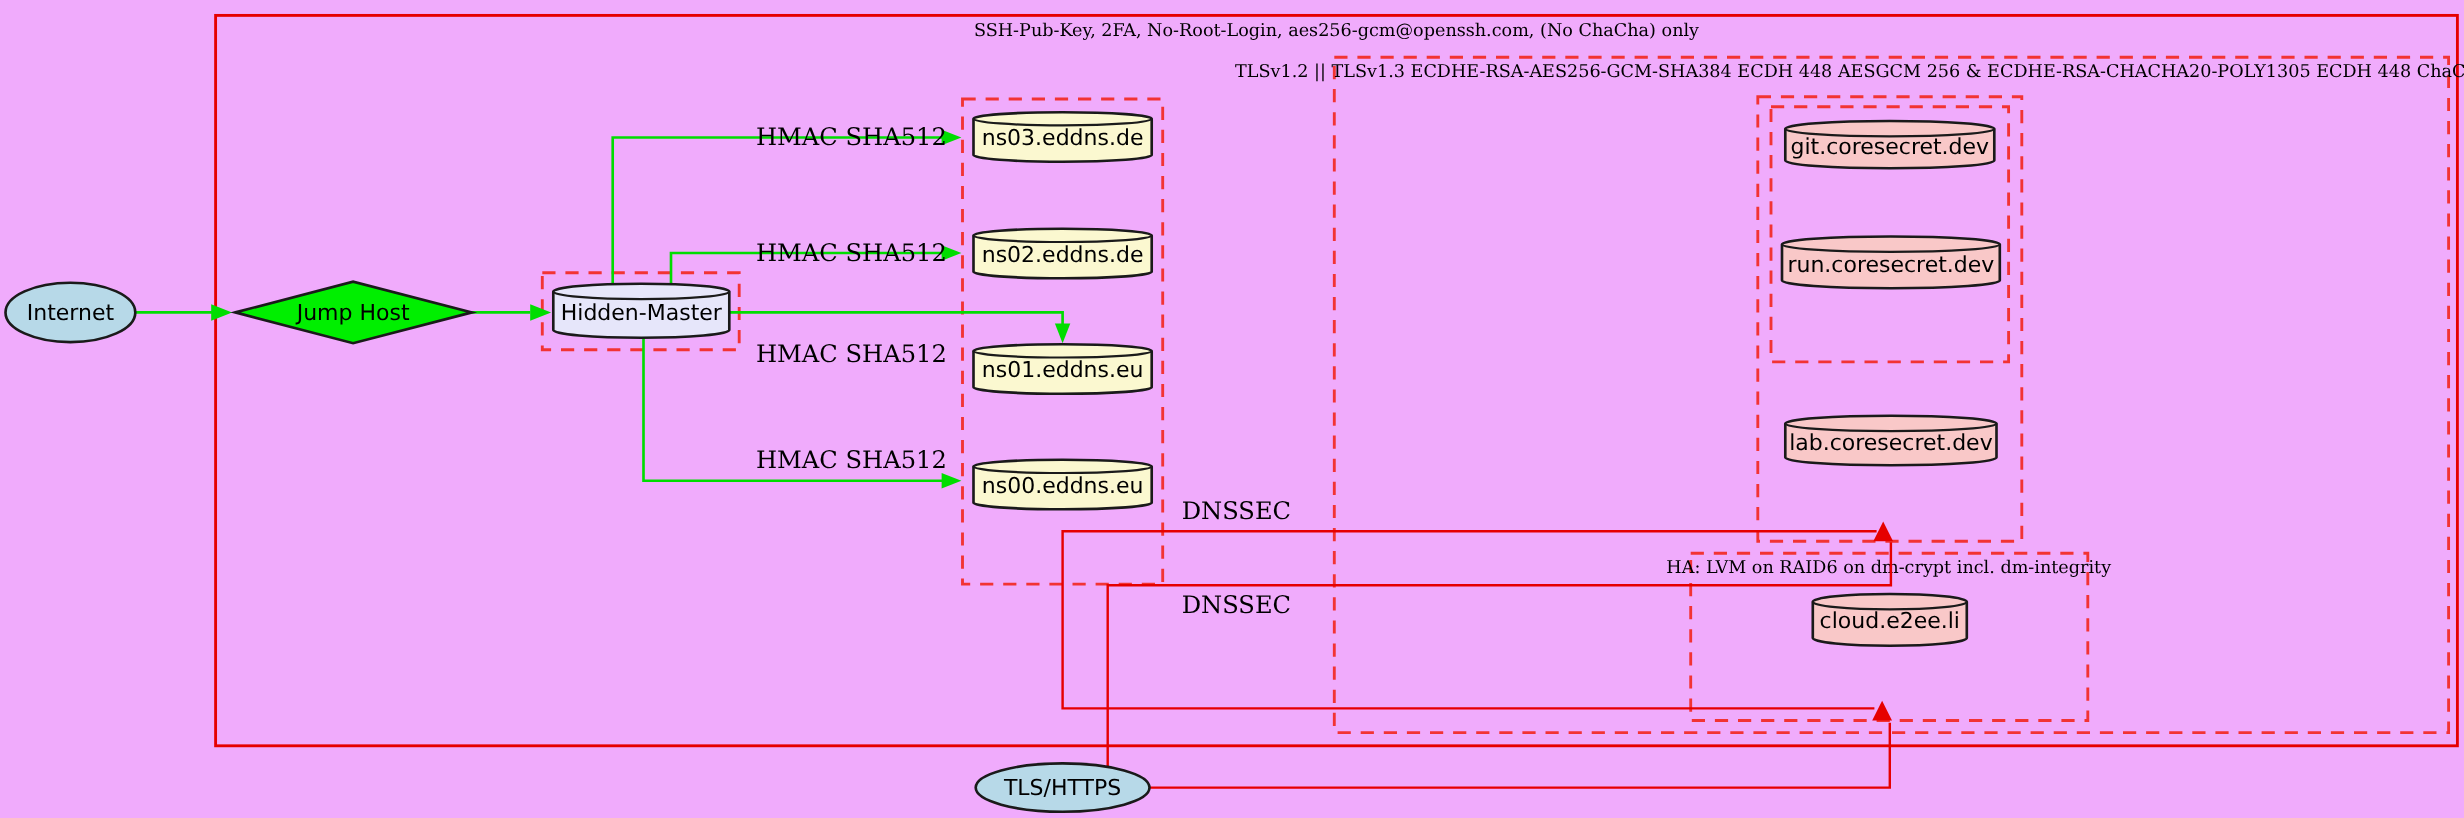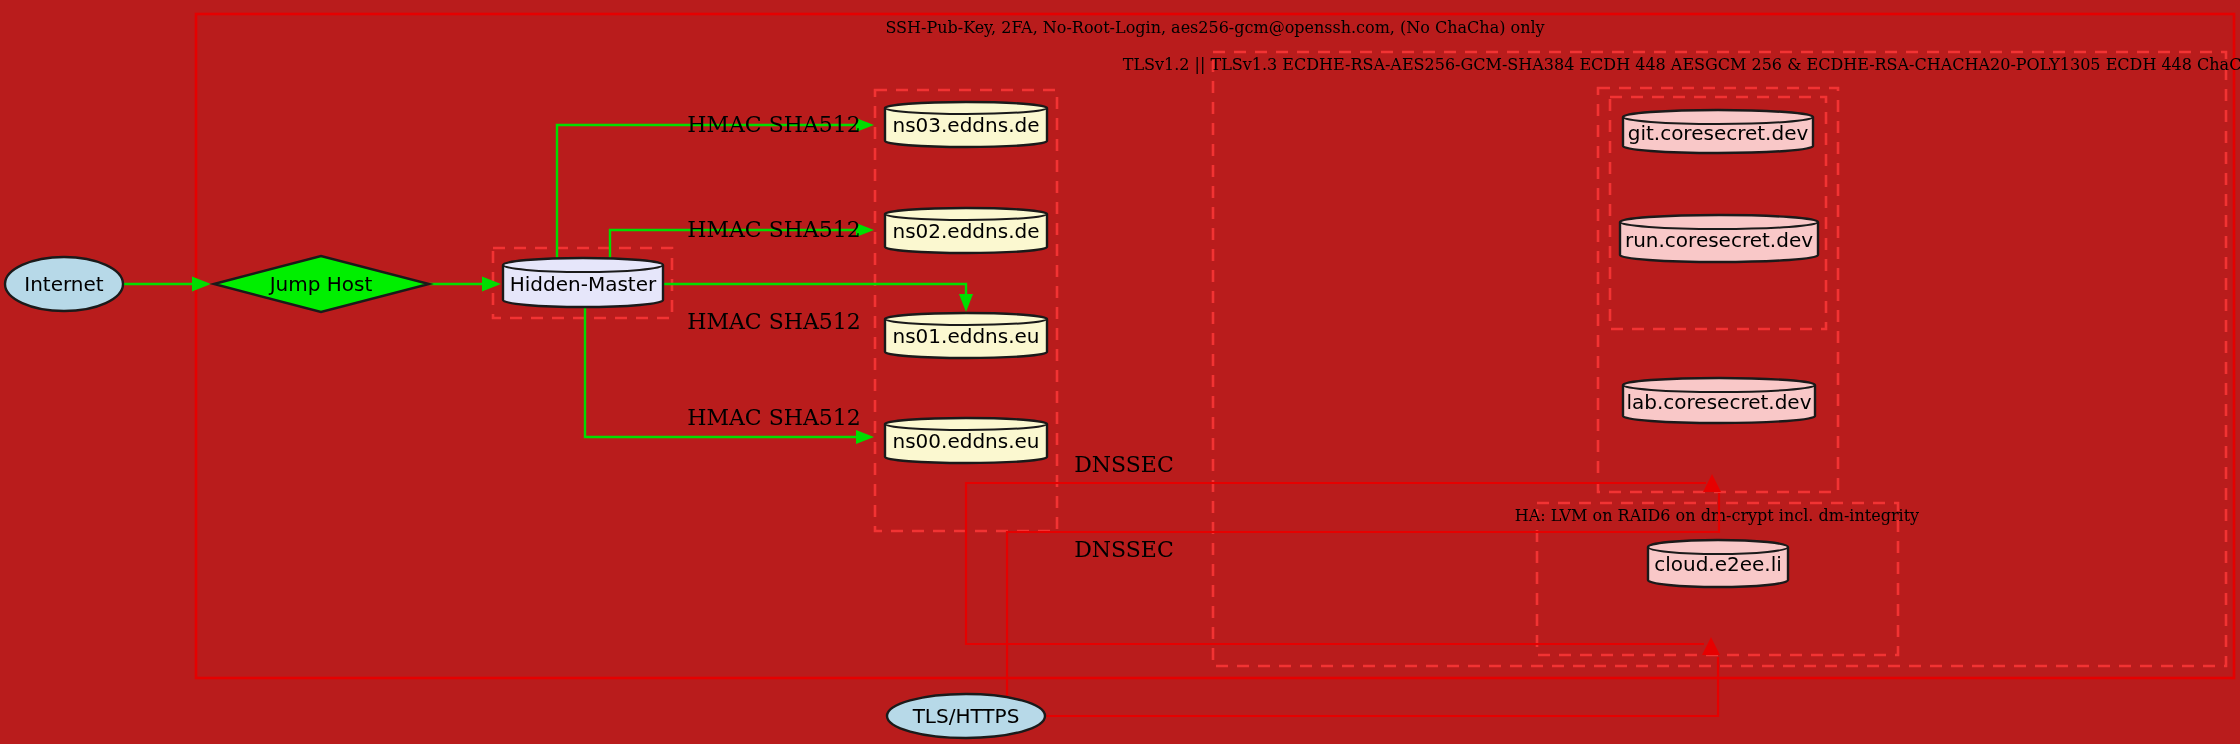--- a/index.html
+++ b/index.html
@@ -1,16 +1,16 @@
 <!DOCTYPE html>
 <html style="--red-solid: #e60000; --red-dash: #f23333; --green-edge: #00dd00; --green-node: #00ef00; --lightblue: #b7d9e8; --lavender: #e6e6fa; --lightyellow: #fbf8d0; --pink: #f9c8c8; --node-stroke: #1a1a1a;"><head>
 <meta charset="utf-8">
 <style>
   html,body{margin:0;padding:0;background:#ffffff;}
-  .canvas{position:relative;width:2240px;height:744px;background:#b91c1c;overflow:hidden;
+  .canvas{position:relative;width:2240px;height:744px;background:#f0abfc;overflow:hidden;
           font-family:"DejaVu Sans",sans-serif;}
   svg{display:block;}
   
   .box-solid{fill:none;stroke:var(--red-solid,#e60000);stroke-width:2.6;}
   .box-dash {fill:none;stroke:var(--red-dash,#f23333);stroke-width:2.6;stroke-dasharray:12 9;}
   
   .edge-green{fill:none;stroke:var(--green-edge,#00dd00);stroke-width:2.4;}
   .edge-red  {fill:none;stroke:var(--red-solid,#e60000);stroke-width:2.2;}
   .ah-green{fill:var(--green-edge,#00dd00);stroke:none;}
   .ah-red  {fill:var(--red-solid,#e60000);stroke:none;}

